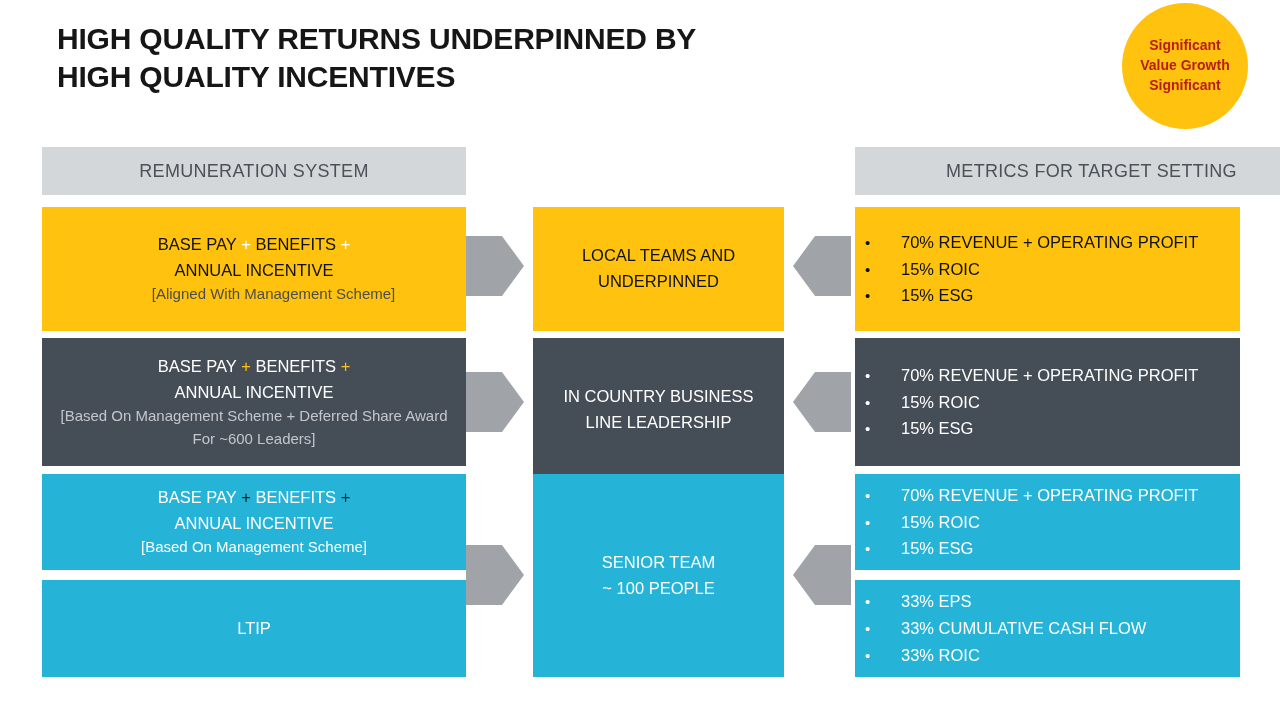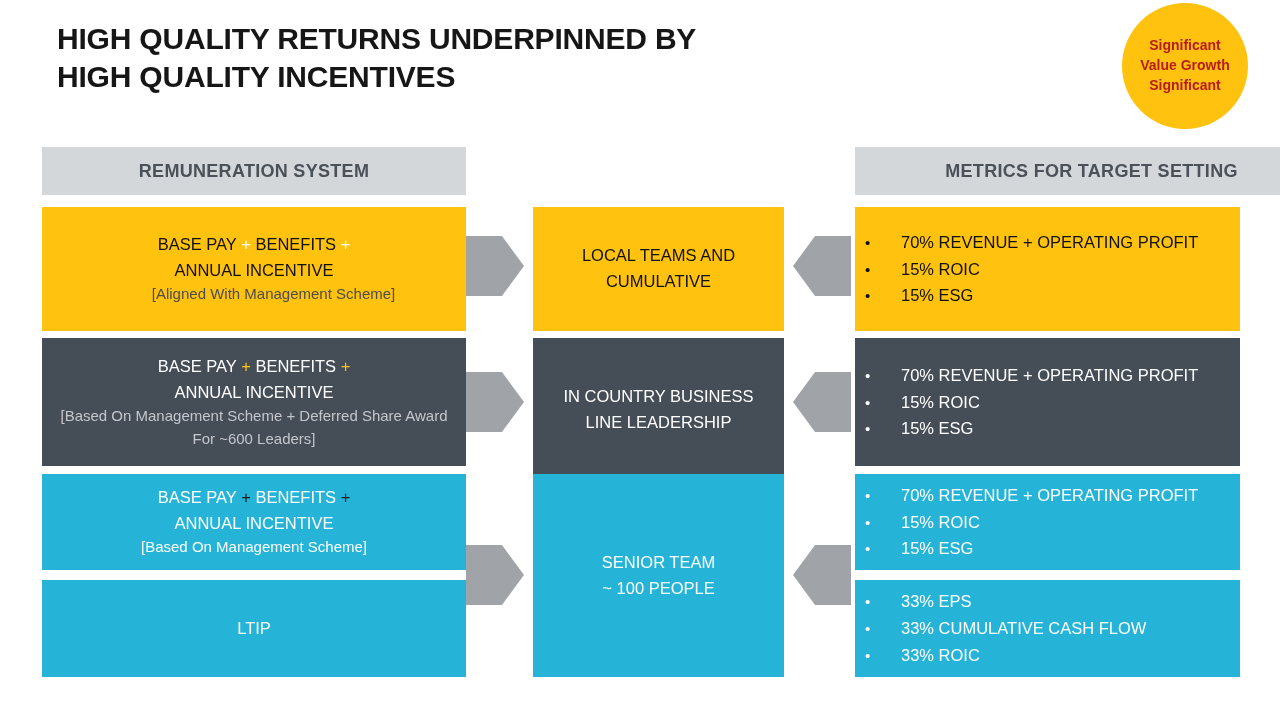--- a/index.html
+++ b/index.html
@@ -59,21 +59,21 @@
 
   
   .col-header {
     position: absolute;
     height: 48px;
     background: #D4D7D9;
     display: flex;
     align-items: center;
     justify-content: center;
     font-size: 18px;
-    font-weight: bold;
+    font-weight: normal;
     letter-spacing: 0.3px;
     color: #4A5159;
     text-transform: uppercase;
     z-index: 6;
   }
   #header-remuneration { left: 42px;  top: 147px; width: 424px; }
   #header-metrics      { left: 855px; top: 147px; width: 385px; padding-left: 44px; }
 
   
   .box {
@@ -197,21 +197,21 @@
 <div class="box cyan" id="box-l-cyan2">
   <div class="line">LTIP</div>
 </div>
 
 <div class="arrow right" id="arrow-l1"></div>
 <div class="arrow right" id="arrow-l2"></div>
 <div class="arrow right" id="arrow-l3"></div>
 
 <div class="box yellow" id="box-m-yellow">
   <div class="line">LOCAL TEAMS AND</div>
-  <div class="line">CUMULATIVE</div>
+  <div class="line">UNDERPINNED</div>
 </div>
 
 <div class="box slate" id="box-m-slate">
   <div class="line">IN COUNTRY BUSINESS</div>
   <div class="line">LINE LEADERSHIP</div>
 </div>
 
 <div class="box cyan" id="box-m-cyan">
   <div class="line">SENIOR TEAM</div>
   <div class="line">~ 100 PEOPLE</div>

